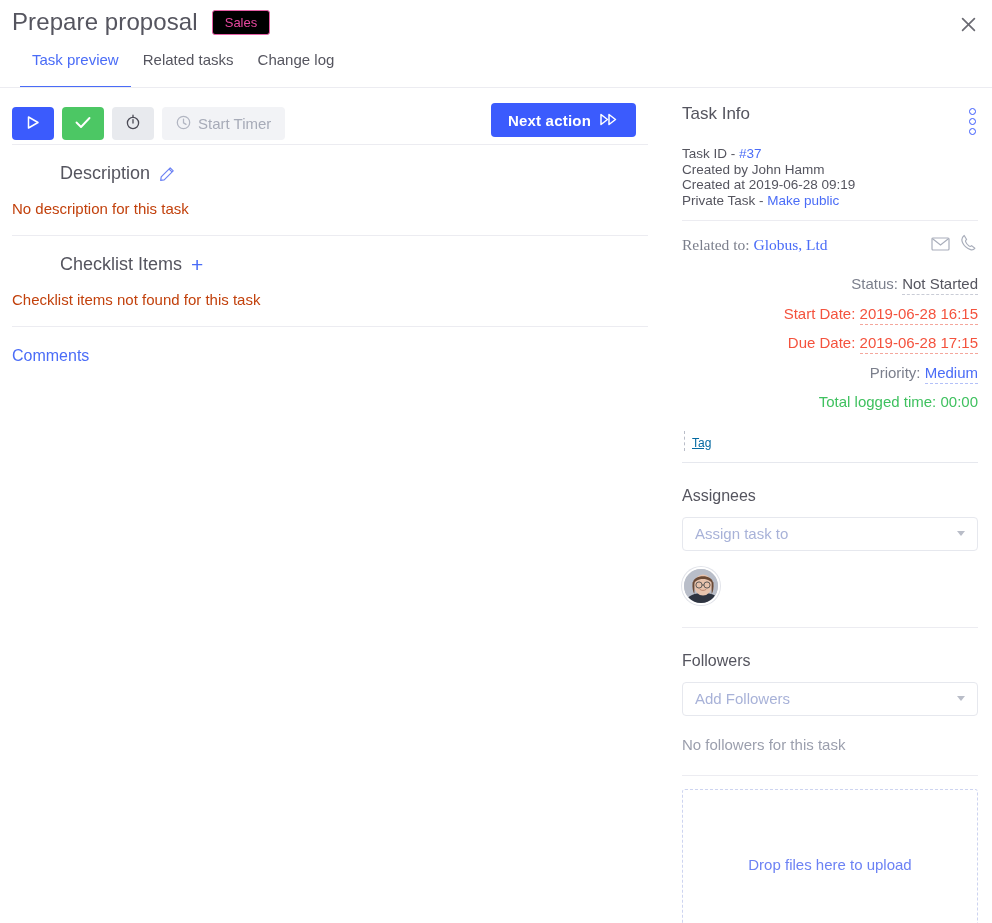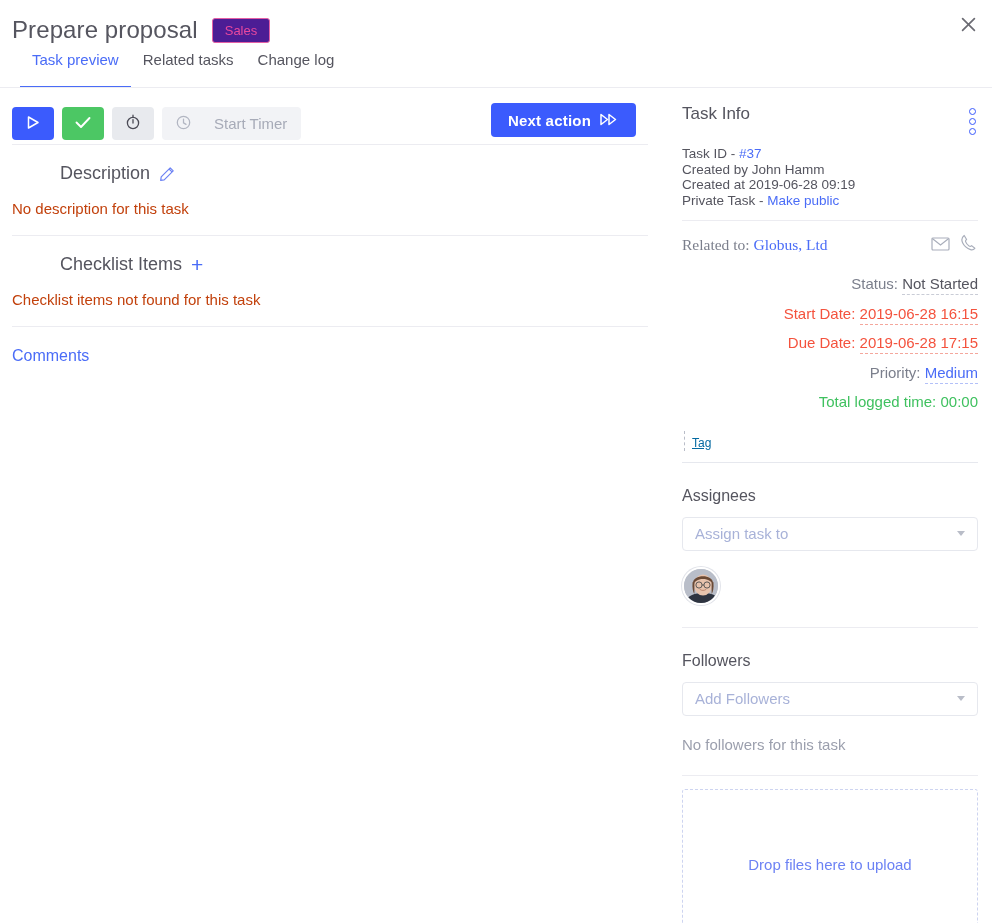--- a/index.html
+++ b/index.html
@@ -7,24 +7,24 @@
     width: 992px; height: 923px;
     background: #ffffff;
     font-family: "Liberation Sans", sans-serif;
     color: #4a4a55;
     overflow: hidden;
   }
   .page { position: relative; width: 992px; height: 923px; background:#fff; }
 
   
   .header { position:absolute; left:0; top:0; width:992px; height:50px; }
-  .title-row { position:absolute; left:12px; top:16px; display:flex; align-items:center; gap:14px; }
+  .title-row { position:absolute; left:12px; top:8px; display:flex; align-items:center; gap:14px; }
   .page-title { font-size:24px; font-weight:400; color:#55555f; letter-spacing:.1px; }
   .badge {
-    border:1px solid #e45fa5; color:#e8489f; background:#4c1d95;
+    border:1px solid #e45fa5; color:#e8489f; background:#000000;
     border-radius:3px; font-size:13px; padding:5px 12px; line-height:1;
   }
   .close-btn {
     position:absolute; right:10px; top:10px; width:28px; height:28px;
     display:flex; align-items:center; justify-content:center;
     cursor:pointer; color:#6b6b73;
   }
 
   
   .tabs { position:absolute; left:8px; top:52px; width:992px; height:36px; display:flex; gap:0; padding-left:12px; }
@@ -43,21 +43,21 @@
 
   .toolbar { position:relative; height:56px; display:flex; align-items:center; gap:8px; padding-top:15px; }
   .tb-btn {
     height:33px; min-width:42px; border-radius:4px; border:none; cursor:pointer;
     display:flex; align-items:center; justify-content:center; padding:0 11px;
   }
   .tb-play { background:#3b5bfd; }
   .tb-check { background:#4cc764; }
   .tb-stop { background:#e8eaee; }
   .tb-timer {
-    background:#f2f3f6; color:#a7abb8; font-size:15px; gap:23px; padding:0 14px;
+    background:#f2f3f6; color:#a7abb8; font-size:15px; gap:7px; padding:0 14px;
     height:33px; border-radius:4px; border:none; display:flex; align-items:center; cursor:pointer;
   }
   .next-action {
     position:absolute; right:12px; top:15px;
     background:#3b5bfd; color:#fff; border:none; border-radius:4px;
     height:34px; padding:0 17px; font-size:15px; font-weight:bold; cursor:pointer;
     display:flex; align-items:center; gap:8px; letter-spacing:.2px;
   }
   .hr { height:1px; background:#ececf1; width:636px; }
 

